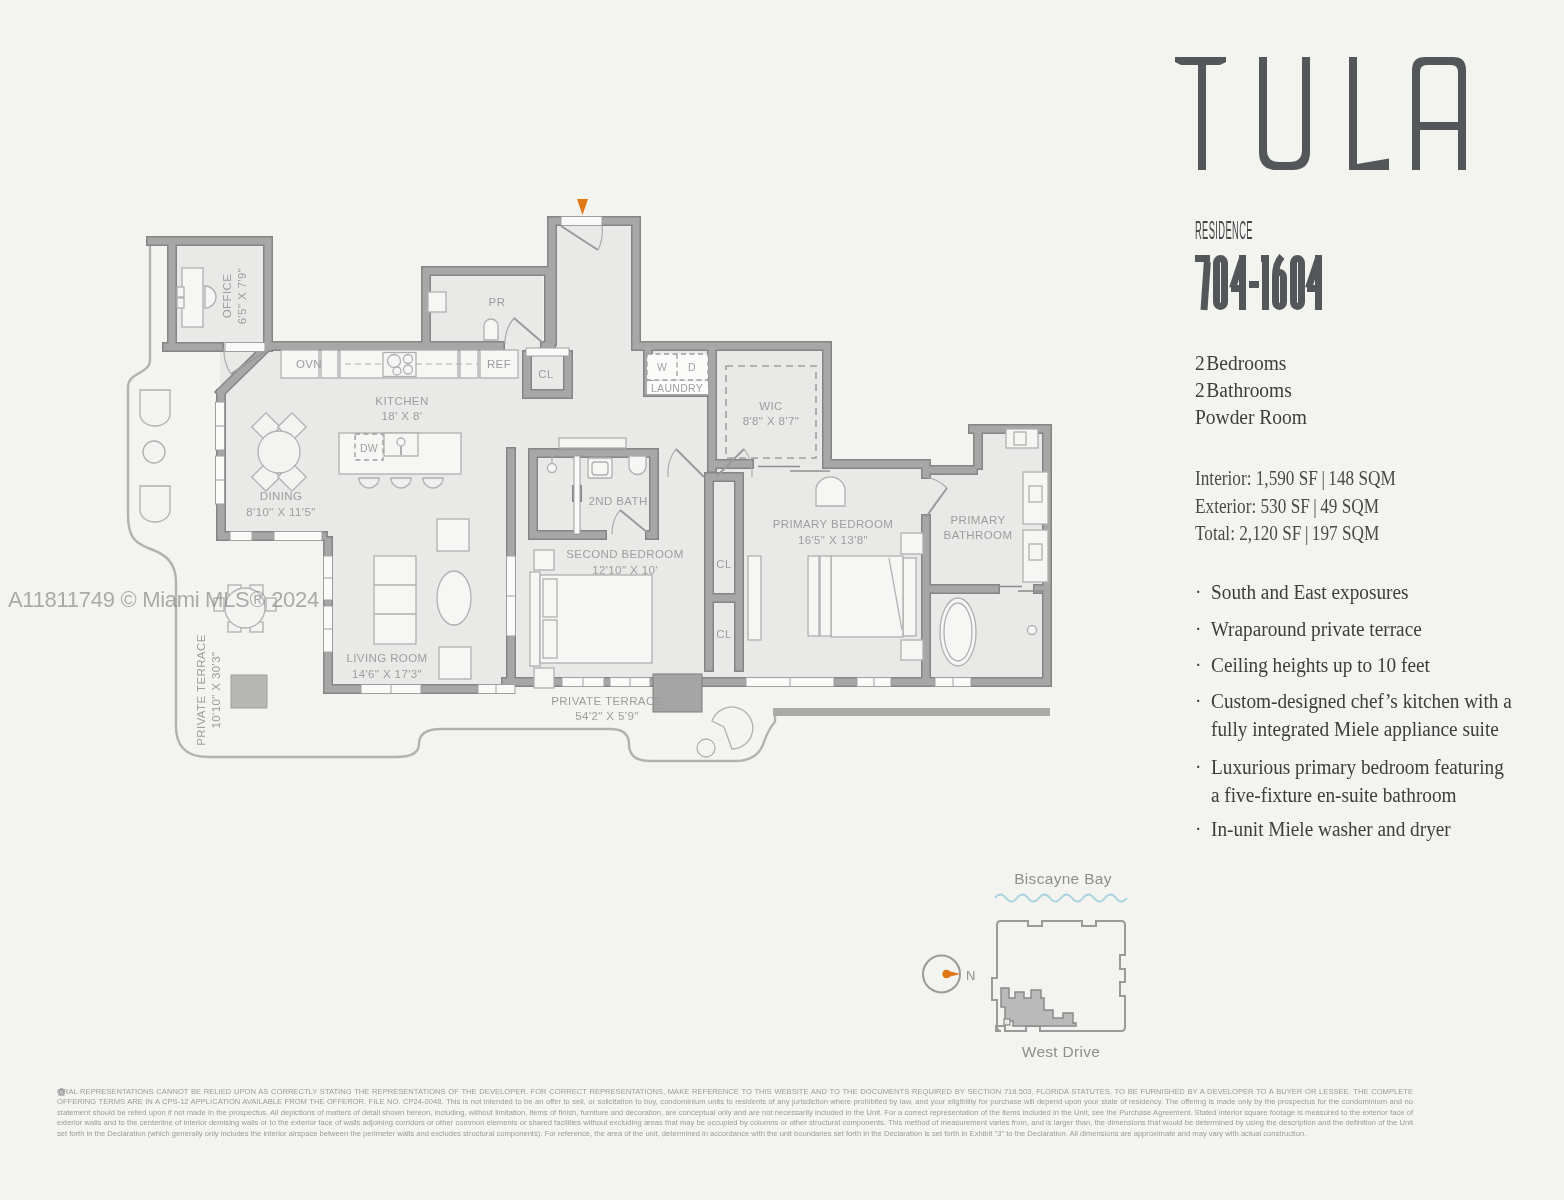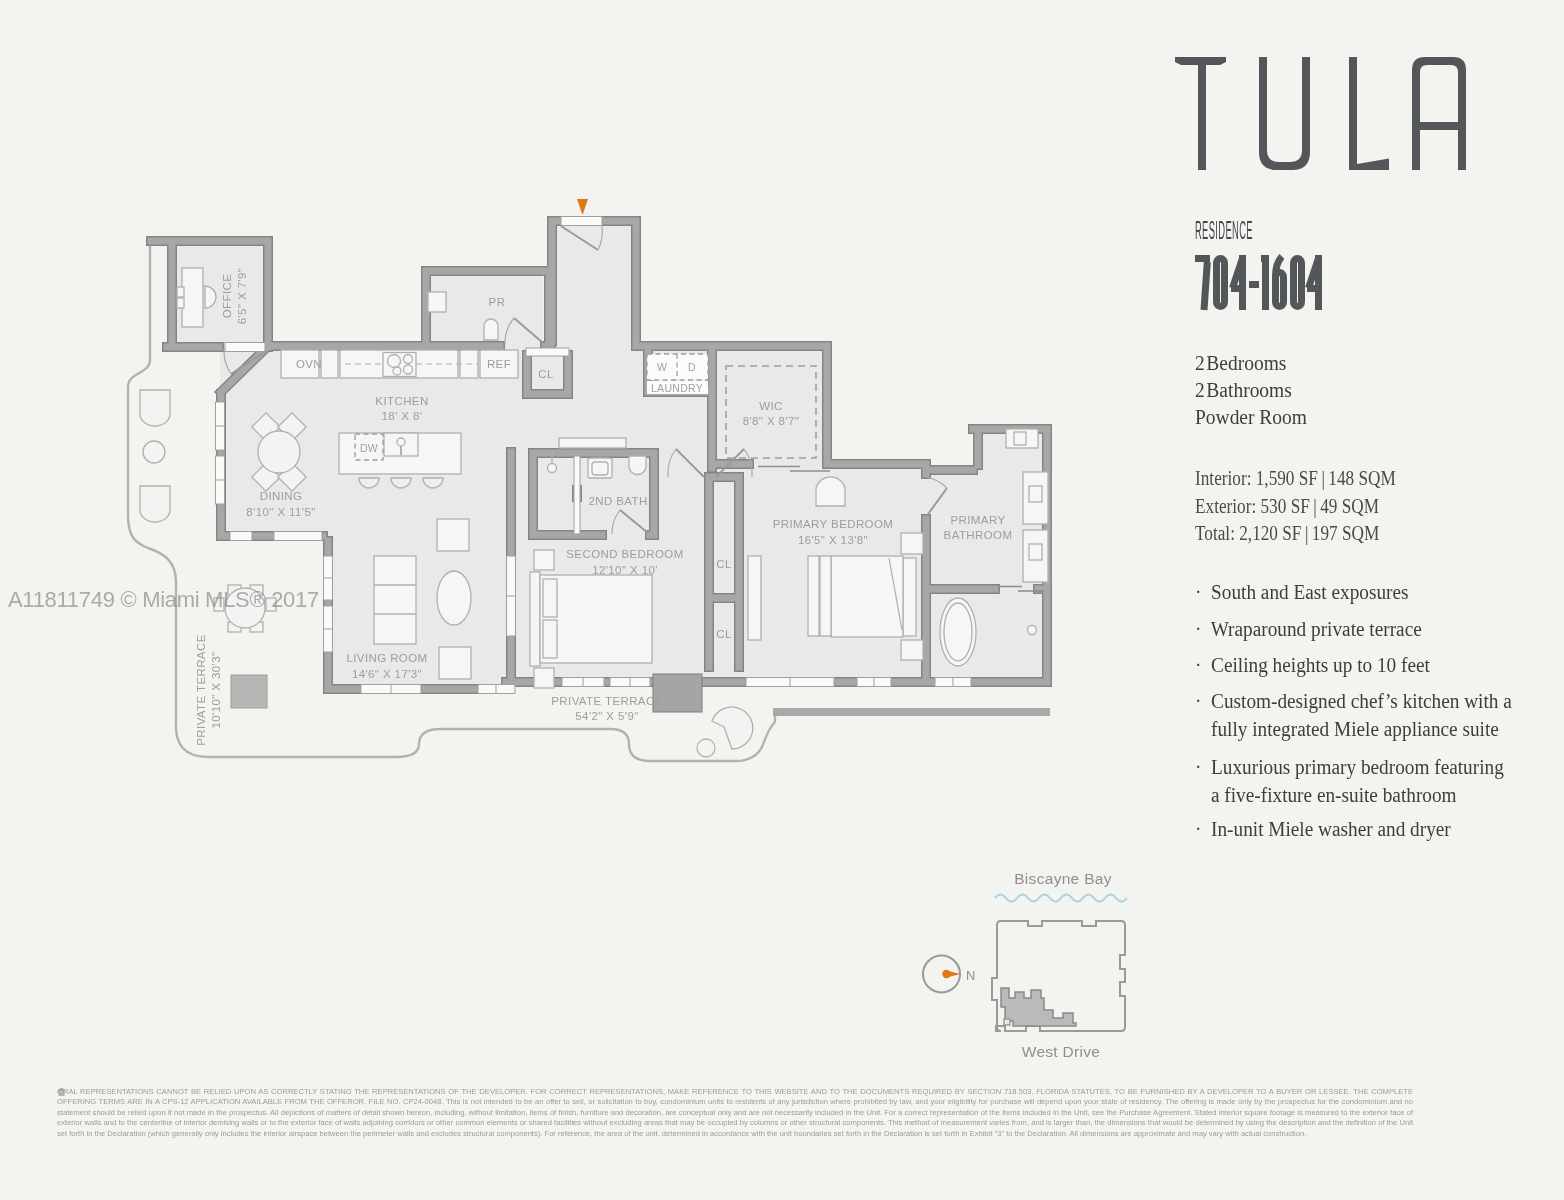--- a/index.html
+++ b/index.html
@@ -302,21 +302,21 @@
   <path d="M995,898 q5.5,-7 11,0 t11,0 t11,0 t11,0 t11,0 t11,0 t11,0 t11,0 t11,0 t11,0 t11,0 t11,0" fill="none" stroke="#a9d3e0" stroke-width="2"></path>
   <g fill="none" stroke="#9a9a9a" stroke-width="2">
     <circle cx="941.5" cy="974" r="18.5"></circle>
     <path d="M997,968 V925 Q997,921 1001,921 H1028 V926 H1042 V921 H1082 V926 H1096 V921 H1121 Q1125,921 1125,925 V955 H1120 V969 H1125 V982 H1120 V996 H1125 V1027 Q1125,1031 1121,1031 H1040 V1026 H1026 V1031 H1005 V1026 H996 V1031 H1001 Q997,1031 997,1027 V1000 H992 V978 H997 Z"></path>
   </g>
   <path d="M1001,988 h8 v10 h6 v-6 h9 v6 h7 v-8 h10 v8 h3 v12 h9 v8 h10 v-5 h10 v10 h3 v3 h-63 v-5 h-8 v-14 h-4 z" fill="#bababa" stroke="#8a8a8a" stroke-width="1.5"></path>
   <rect x="1004" y="1019" width="6" height="6" fill="#e9e9e7" stroke="#8a8a8a" stroke-width="1.2"></rect>
   <circle cx="946.5" cy="974" r="4.2" fill="#e07818"></circle>
   <polygon points="944.5,970 960.5,974 944.5,978" fill="#e07818"></polygon>
 </svg>
-<div class="wm">A11811749 © Miami MLS® 2017</div>
+<div class="wm">A11811749 © Miami MLS® 2024</div>
 <div class="side" style="top:215px;font-size:26px;color:#454749;letter-spacing:1px;transform:scale(.36,1);transform-origin:left top;white-space:nowrap;">RESIDENCE</div>
 <div class="side ser" style="top:350px;font-size:20.5px;line-height:27px;transform:scale(.95,1);transform-origin:left top;">2 Bedrooms<br>2 Bathrooms<br>Powder Room</div>
 <div class="side ser" style="top:465px;font-size:20.5px;line-height:27.5px;color:#4a4a4a;transform:scale(.84,1);transform-origin:left top;">Interior: 1,590 SF | 148 SQM<br>Exterior: 530 SF | 49 SQM<br>Total: 2,120 SF | 197 SQM</div>
 <div class="side ser" style="top:582px;font-size:20.5px;width:390px;line-height:21px;transform:scale(.94,1);transform-origin:left top;">
   <div style="margin-bottom:15.5px;">·&nbsp; South and East exposures</div>
   <div style="margin-bottom:15.5px;">·&nbsp; Wraparound private terrace</div>
   <div style="margin-bottom:10.5px;">·&nbsp; Ceiling heights up to 10 feet</div>
   <div style="margin-bottom:9px;line-height:28.5px;">·&nbsp; Custom-designed chef’s kitchen with a<br><span style="margin-left:17px;">fully integrated Miele appliance suite</span></div>
   <div style="margin-bottom:9px;line-height:28.5px;">·&nbsp; Luxurious primary bedroom featuring<br><span style="margin-left:17px;">a five-fixture en-suite bathroom</span></div>
   <div>·&nbsp; In-unit Miele washer and dryer</div>

